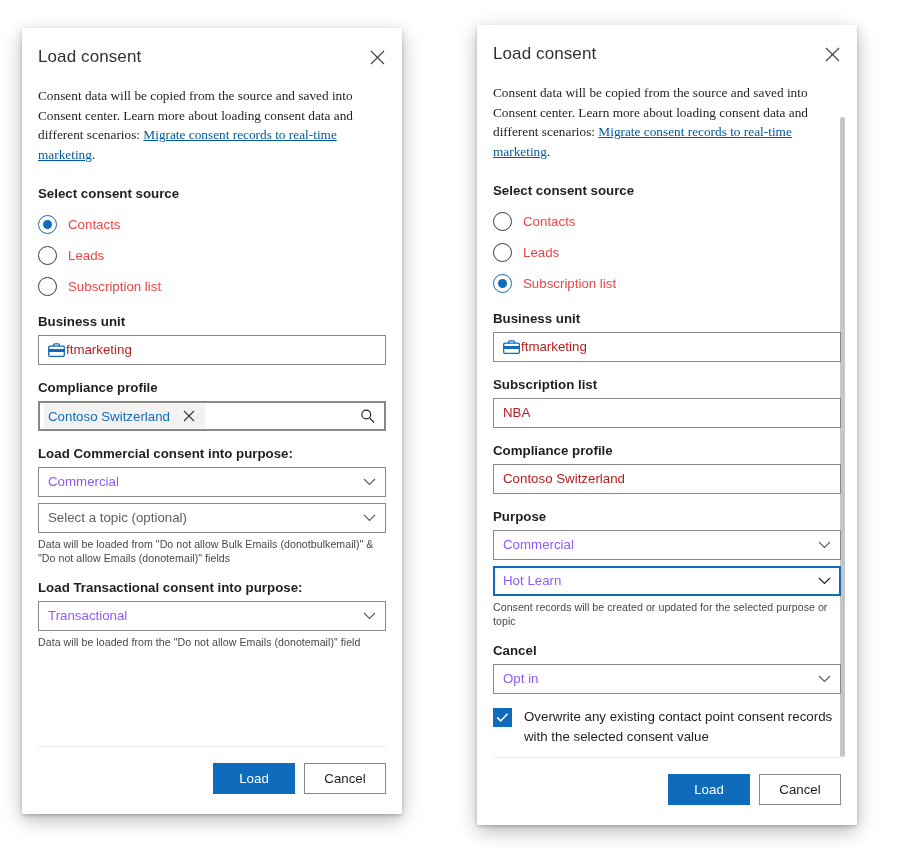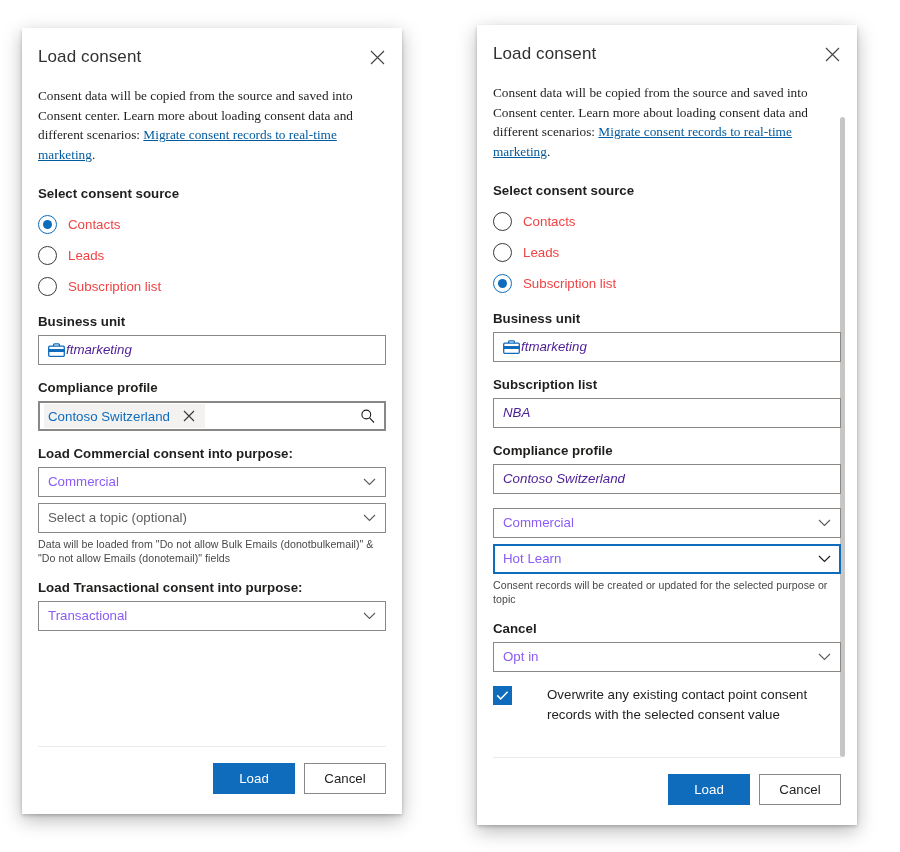--- a/index.html
+++ b/index.html
@@ -156,21 +156,21 @@
   }
   .control.lookup { border-color: #8a8886; }
   .control-text {
     font-size: 13.3px;
     color: #8b5cf6;
     line-height: 18px;
     white-space: nowrap;
     overflow: hidden;
     text-overflow: ellipsis;
   }
-  .control-text.link { color: #4c1d95; font-style: italic; }
+  .control-text.link { color: #b91c1c; }
   .control-text.placeholder { color: #605e5c; }
 
   .chevron {
     position: absolute;
     right: 9px;
     top: 50%;
     transform: translateY(-50%);
     pointer-events: none;
     color: #605e5c;
   }
@@ -239,21 +239,20 @@
 
   
   .stacked { margin-top: 6px; }
 
   
   .checkbox-row {
     display: flex;
     align-items: flex-start;
     margin-top: 13px;
     cursor: pointer;
-    gap: 23px;
   }
   .cb-mark {
     width: 19px;
     height: 19px;
     flex: 0 0 auto;
     background: #0f6cbd;
     border: 1px solid #0f6cbd;
     box-sizing: border-box;
     display: flex;
     align-items: center;
@@ -416,20 +415,21 @@
       <div class="field">
         <div class="field-label">Load Transactional consent into purpose:</div>
         <div class="control">
           <span class="control-text">Transactional</span>
           <span class="chevron">
             <svg width="13" height="9" viewBox="0 0 13 9" aria-hidden="true">
               <path d="M1 1.5 L6.5 7 L12 1.5" fill="none" stroke="currentColor" stroke-width="1.15"></path>
             </svg>
           </span>
         </div>
+        <div class="helper">Data will be loaded from the "Do not allow Emails (donotemail)" field</div>
       </div>
 
     </div>
 
     <div class="panel-footer">
       <button class="btn btn-primary">Load</button>
       <button class="btn btn-default">Cancel</button>
     </div>
   </div>
 
@@ -491,20 +491,21 @@
       </div>
 
       <div class="field">
         <div class="field-label">Compliance profile</div>
         <div class="control">
           <span class="control-text link">Contoso Switzerland</span>
         </div>
       </div>
 
       <div class="field">
+        <div class="field-label">Purpose</div>
         <div class="control">
           <span class="control-text">Commercial</span>
           <span class="chevron">
             <svg width="13" height="9" viewBox="0 0 13 9" aria-hidden="true">
               <path d="M1 1.5 L6.5 7 L12 1.5" fill="none" stroke="currentColor" stroke-width="1.15"></path>
             </svg>
           </span>
         </div>
         <div class="control stacked focused">
           <span class="control-text">Hot Learn</span>

